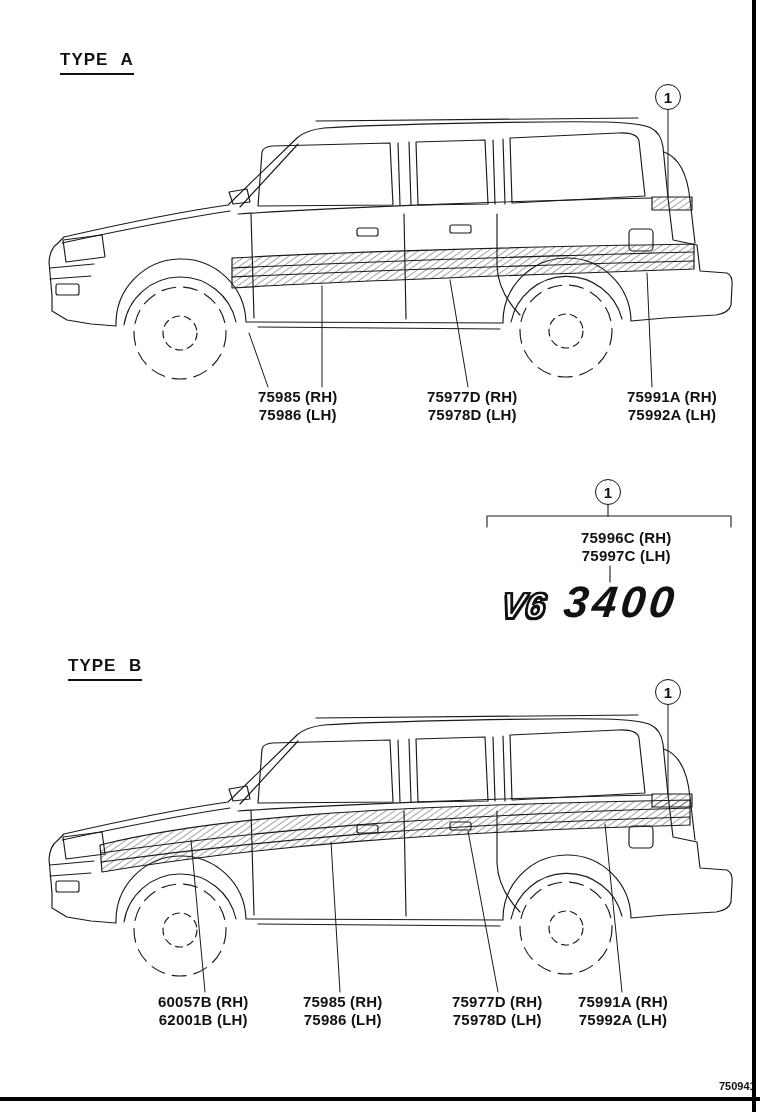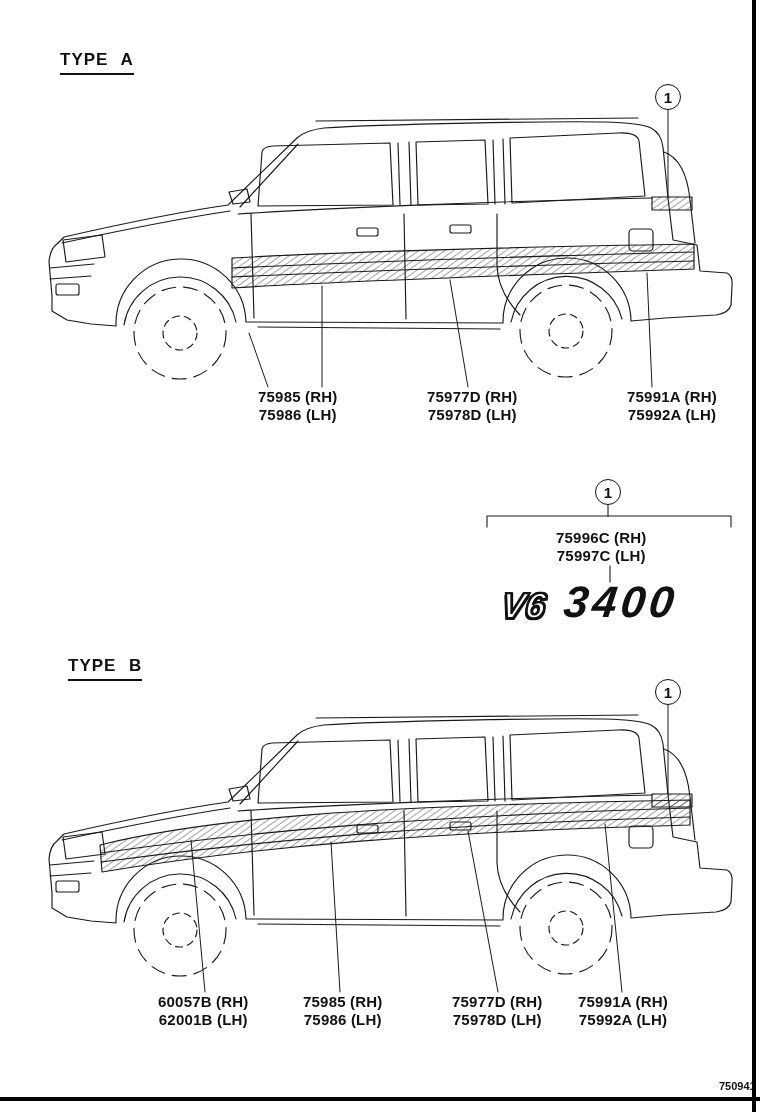--- a/index.html
+++ b/index.html
@@ -143,21 +143,21 @@
   </div>
   <div class="part-label" style="left:427px; top:388px">
     <div>75977D (RH)</div>
     <div>75978D (LH)</div>
   </div>
   <div class="part-label" style="left:627px; top:388px">
     <div>75991A (RH)</div>
     <div>75992A (LH)</div>
   </div>
 
-  <div class="part-label" style="left:556px; top:529px">
+  <div class="part-label" style="left:581px; top:529px">
     <div>75996C (RH)</div>
     <div>75997C (LH)</div>
   </div>
   <div class="emblem">
     <span class="v6">V6</span>
     <span class="disp">3400</span>
   </div>
 
   <div class="part-label" style="left:158px; top:993px">
     <div>60057B (RH)</div>

